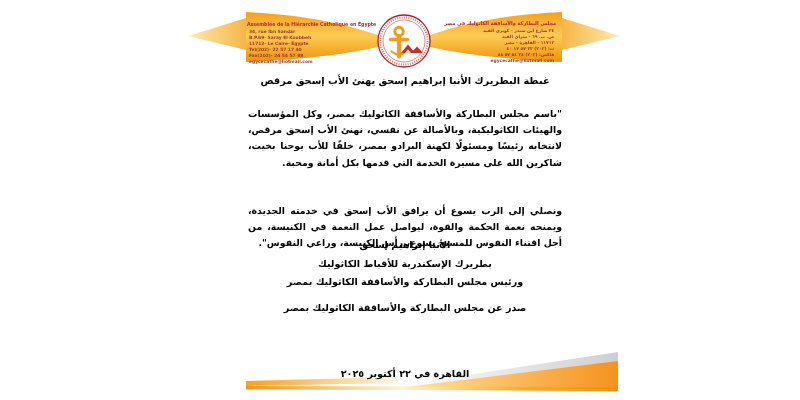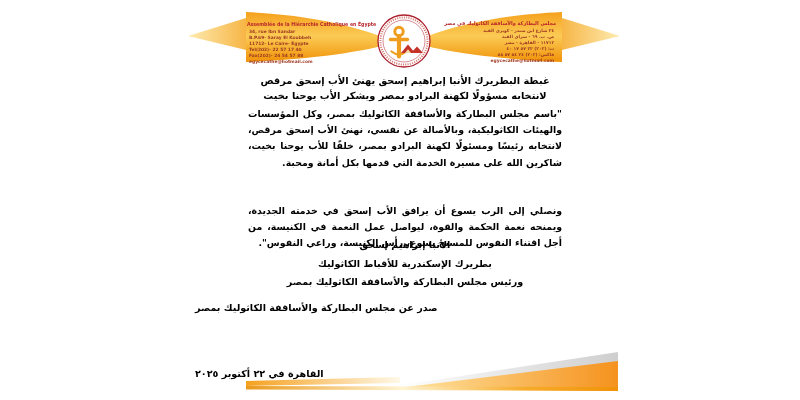--- a/index.html
+++ b/index.html
@@ -19,21 +19,21 @@
   .addr.rtl{direction:rtl;text-align:right;}
   .headline{
     width:420px;text-align:center;direction:rtl;
     font-weight:bold;font-size:9.8px;line-height:1.5;
   }
   .para{
     width:314px;direction:rtl;text-align:justify;
     font-weight:bold;font-size:9.4px;line-height:1.72;
   }
   .sig{width:420px;text-align:center;direction:rtl;font-weight:bold;font-size:9.6px;line-height:1.95;}
-  .centerline{width:420px;text-align:left;direction:rtl;font-weight:bold;font-size:9.6px;}
+  .centerline{width:420px;text-align:center;direction:rtl;font-weight:bold;font-size:9.6px;}
 </style>
 </head>
 <body>
 
 <div class="page">
 
   <svg class="bg" viewBox="0 0 800 400" aria-hidden="true">
     <defs>
       <linearGradient id="ribbonGrad" x1="0" y1="0" x2="0" y2="1">
         <stop offset="0" stop-color="#f5a01d"></stop>
@@ -125,21 +125,20 @@
       <div>ص. ب. ٦٩ - سراي القبة</div>
       <div>١١٧١٢ - القاهرة - مصر</div>
       <div>ت: (٢٠٢) ٢٢ ٥٧ ١٧ ٤٠</div>
       <div>فاكس: (٢٠٢) ٢٤ ٥٤ ٥٧ ٨٨</div>
       <div>egycecathe@hotmail.com</div>
     </div>
   </div>
 
   <div class="abs headline" style="left:195px;top:74px;">
     <div>غبطة البطريرك الأنبا إبراهيم إسحق يهنئ الأب إسحق مرقص</div>
-    <div>لانتخابه مسؤولًا لكهنة البرادو بمصر ويشكر الأب يوحنا بخيت</div>
   </div>
 
   <div class="abs para" style="left:248px;top:106px;">"باسم مجلس البطاركة والأساقفة الكاثوليك بمصر، وكل المؤسسات والهيئات الكاثوليكية، وبالأصالة عن نفسي، نهنئ الأب إسحق مرقص، لانتخابه رئيسًا ومسئولًا لكهنة البرادو بمصر، خلفًا للأب يوحنا بخيت، شاكرين الله على مسيرة الخدمة التي قدمها بكل أمانة ومحبة.</div>
 
   <div class="abs para" style="left:248px;top:179px;margin-top:24px;">ونصلي إلى الرب يسوع أن يرافق الأب إسحق في خدمته الجديدة، ويمنحه نعمة الحكمة والقوة، ليواصل عمل النعمة في الكنيسة، من أجل اقتناء النفوس للمسيح يسوع، رأس الكنيسة، وراعي النفوس".</div>
 
   <div class="abs sig" style="left:195px;top:236px;">
     <div>الأنبا إبراهيم إسحق</div>
     <div>بطريرك الإسكندرية للأقباط الكاثوليك</div>
     <div>ورئيس مجلس البطاركة والأساقفة الكاثوليك بمصر</div>

